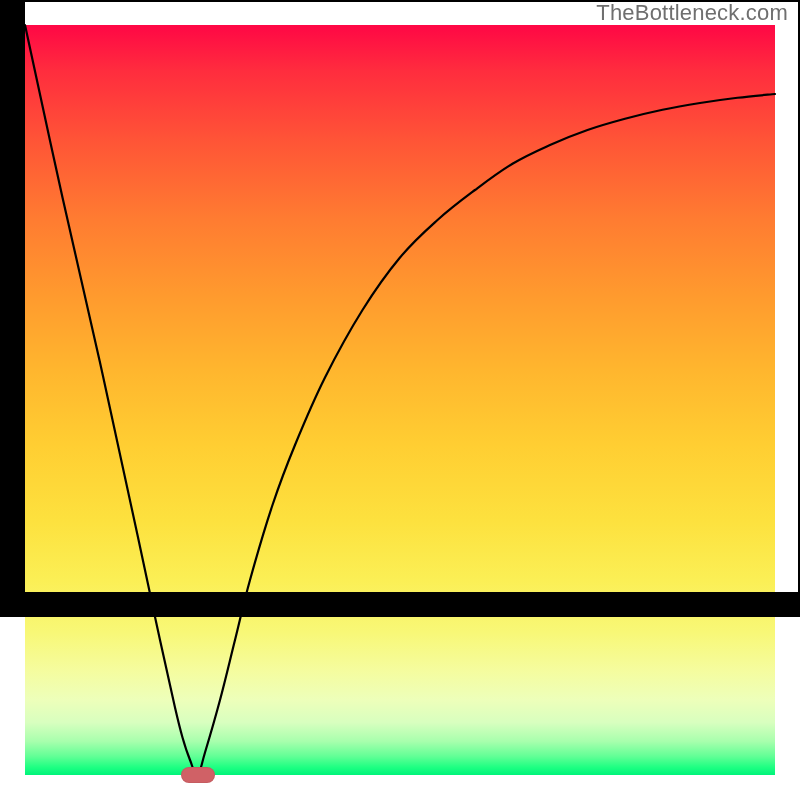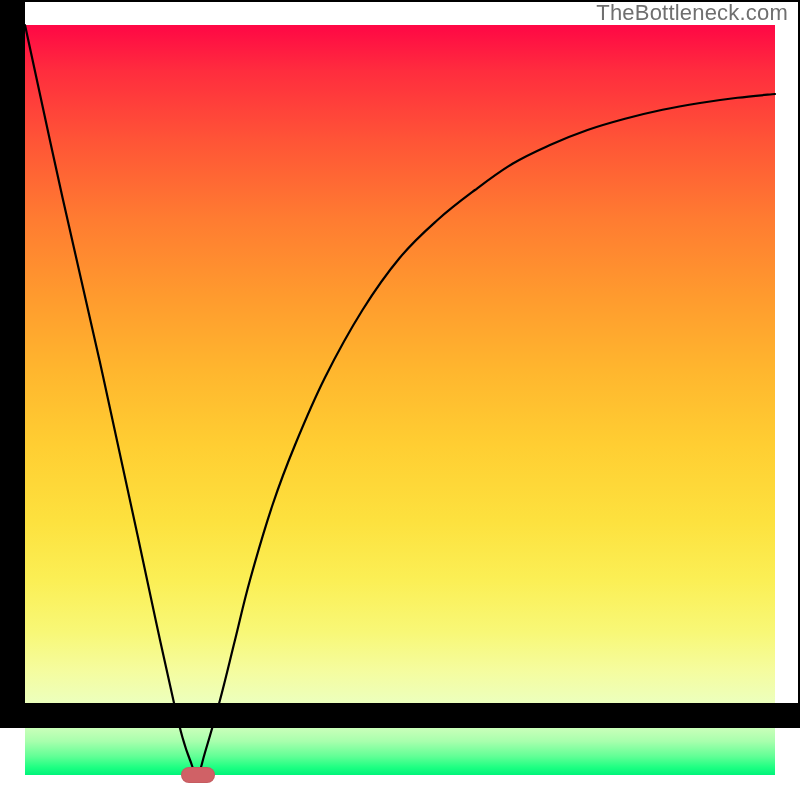--- a/index.html
+++ b/index.html
@@ -7,21 +7,21 @@
     padding: 0;
     width: 800px;
     height: 800px;
     overflow: hidden;
     background: #fff;
     font-family: Arial, Helvetica, sans-serif;
   }
   .container {
     position: relative;
     width: 800px;
-    height: 728px;
+    height: 617px;
   }
   .watermark {
     position: absolute;
     top: 0;
     right: 12px;
     color: #6f6f6f;
     font-size: 22px;
     font-weight: 500;
     letter-spacing: 0.2px;
     z-index: 10;

